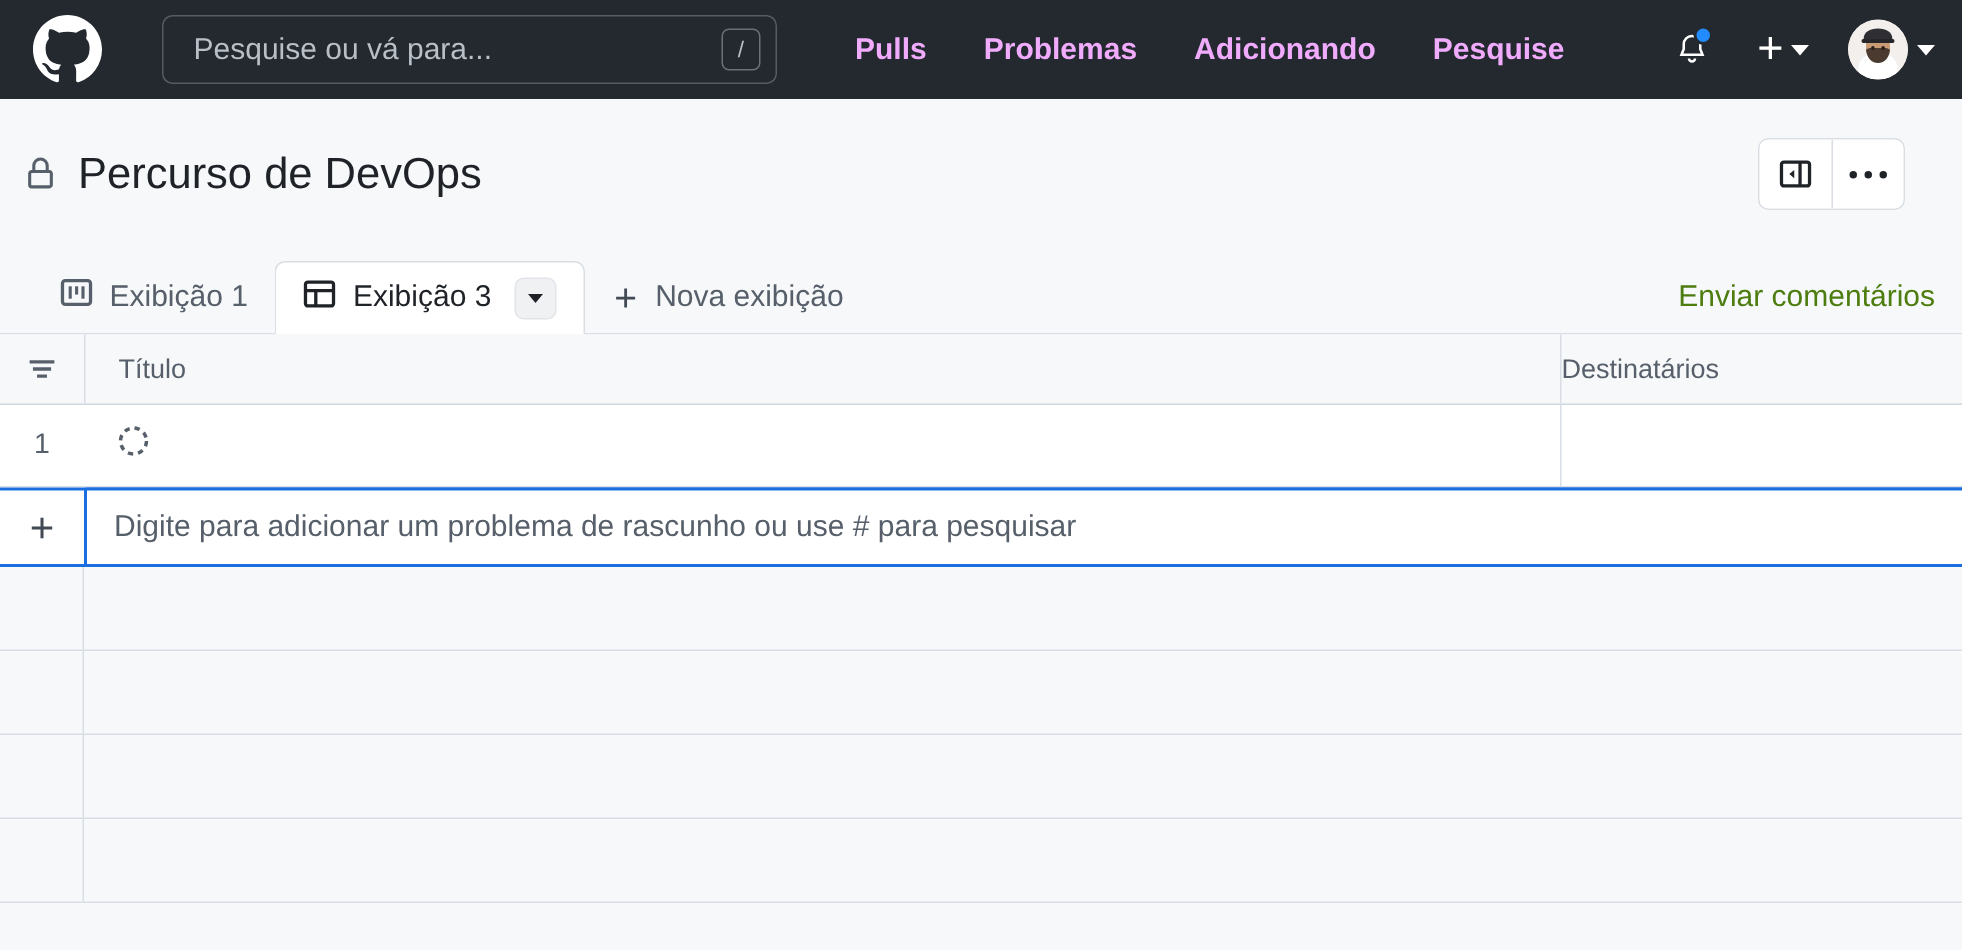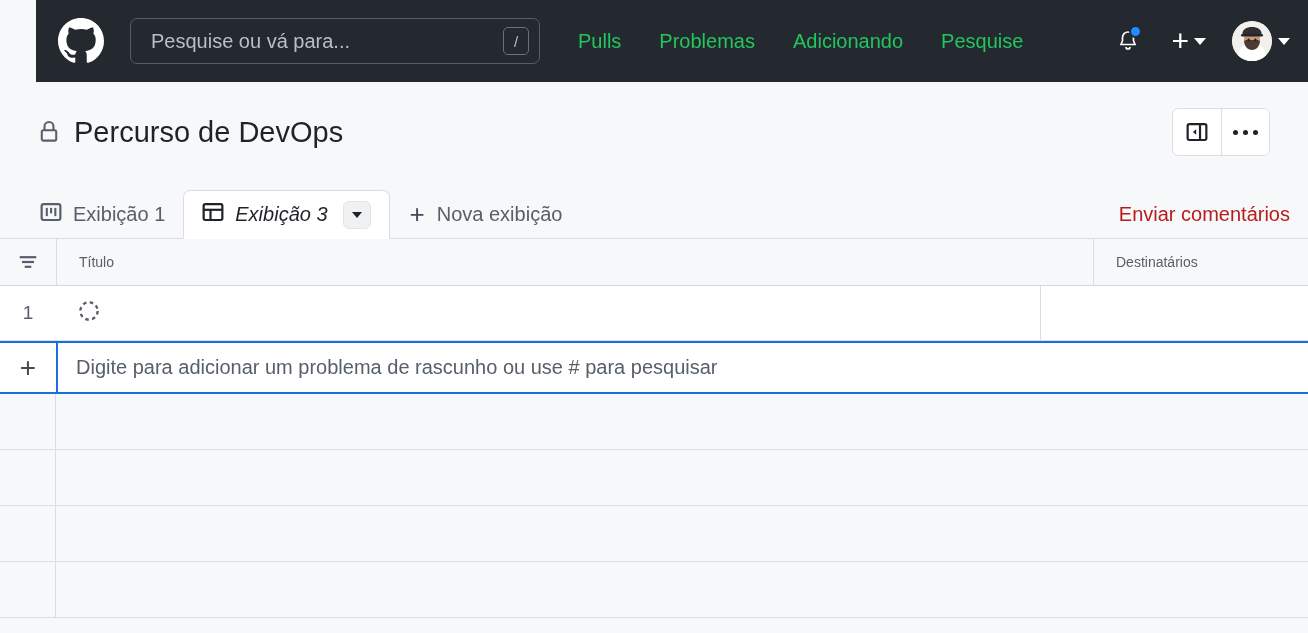--- a/index.html
+++ b/index.html
@@ -5,27 +5,26 @@
   * { box-sizing: border-box; margin: 0; padding: 0; }
   html, body {
     width: 1308px; height: 633px;
     font-family: "Liberation Sans", sans-serif;
     background: #f6f8fa;
     overflow: hidden;
   }
 
   
   .gh-header {
-    height: 82px;
+    height: 66px;
     background: #24292f;
     display: flex;
     align-items: center;
     padding: 0 18px 0 22px;
-    gap: 0;
-    margin-left: 36px;
+    gap: 14px;
   }
   .gh-logo { width: 46px; height: 46px; flex: none; margin-right: 26px; }
   .gh-logo svg { display: block; width: 46px; height: 46px; fill: #ffffff; }
 
   .search-box {
     width: 410px; height: 46px;
     border: 1px solid #565c64;
     border-radius: 7px;
     display: flex; align-items: center;
     padding: 0 10px 0 20px;
@@ -46,23 +45,23 @@
     display: flex; align-items: center; justify-content: center;
     flex: none;
   }
 
   .gh-nav {
     display: flex; align-items: center;
     gap: 38px;
     margin-left: 38px;
   }
   .gh-nav a {
-    color: #22c55e;
-    font-size: 20px;
-    font-weight: normal;
+    color: #f0abfc;
+    font-size: 20px;
+    font-weight: bold;
     text-decoration: none;
     white-space: nowrap;
   }
 
   .gh-right {
     margin-left: auto;
     display: flex; align-items: center;
     gap: 0;
   }
   .bell-wrap { position: relative; width: 42px; height: 42px; display:flex; align-items:center; justify-content:center; }
@@ -80,21 +79,21 @@
   .avatar {
     width: 40px; height: 40px; border-radius: 50%;
     overflow: hidden; flex: none; background: #e7e3de;
   }
   .avatar svg { display:block; width:40px; height:40px; }
 
   
   .project-bar {
     height: 100px;
     display: flex; align-items: center;
-    padding: 0 38px 0 38px;
+    padding: 0 38px 0 16px;
     background: #f6f8fa;
   }
   .lock-icon { width: 22px; height: 26px; margin-right: 14px; flex:none; }
   .lock-icon svg { display:block; width:22px; height:26px; fill:#57606a; }
   .project-title {
     font-size: 29px;
     color: #1f2328;
     font-weight: normal;
     white-space: nowrap;
   }
@@ -142,21 +141,20 @@
     text-align: center;
   }
   .tab.active {
     background: #ffffff;
     color: #1f2328;
     border: 1px solid #d8dee4;
     border-bottom: 1px solid #ffffff;
     margin-bottom: -1px;
     height: 49px;
     z-index: 3;
-    font-style: italic;
   }
   .tab svg { width: 22px; height: 22px; flex: none; }
   .tab-caret-btn {
     width: 28px; height: 28px;
     border-radius: 6px;
     background: #f0f1f3;
     border: 1px solid #e2e4e8;
     display: flex; align-items: center; justify-content: center;
     margin-left: 4px;
     flex:none;
@@ -182,43 +180,43 @@
     border: 1px solid #2da44e;
     color: #1a7f37;
     border-radius: 999px;
     font-size: 17px;
     font-weight: bold;
     padding: 5px 14px 6px;
     white-space: nowrap;
   }
   .feedback-link {
     font-size: 20px;
-    color: #b91c1c;
+    color: #4d7c0f;
     white-space: nowrap;
     cursor: pointer;
   }
 
   
   .table-area { position: relative; background: #f6f8fa; }
 
   .t-head {
     height: 47px;
     display: flex; align-items: center;
     background: #f6f8fa;
     border-bottom: 1px solid #d0d7de;
-    font-size: 14px;
+    font-size: 18px;
     color: #57606a;
   }
   .t-head .col-num {
     width: 56px; flex: none;
     display: flex; align-items: center; justify-content: center;
   }
   .t-head .col-num svg { width: 22px; height: 22px; }
   .t-head .col-title { flex: 1; padding-left: 22px; border-left: 1px solid #d8dee4; height:100%; display:flex; align-items:center; }
-  .t-head .col-assign { width: 215px; flex: none; padding-left: 22px; border-left: 1px solid #d8dee4; height:100%; display:flex; align-items:center; }
+  .t-head .col-assign { width: 268px; flex: none; border-left: 1px solid #d8dee4; height:100%; display:flex; align-items:center; }
 
   .t-row {
     height: 55px;
     display: flex; align-items: center;
     background: #ffffff;
     border-bottom: 1px solid #d8dee4;
     font-size: 20px;
     color: #1f2328;
   }
   .t-row .r-num {

